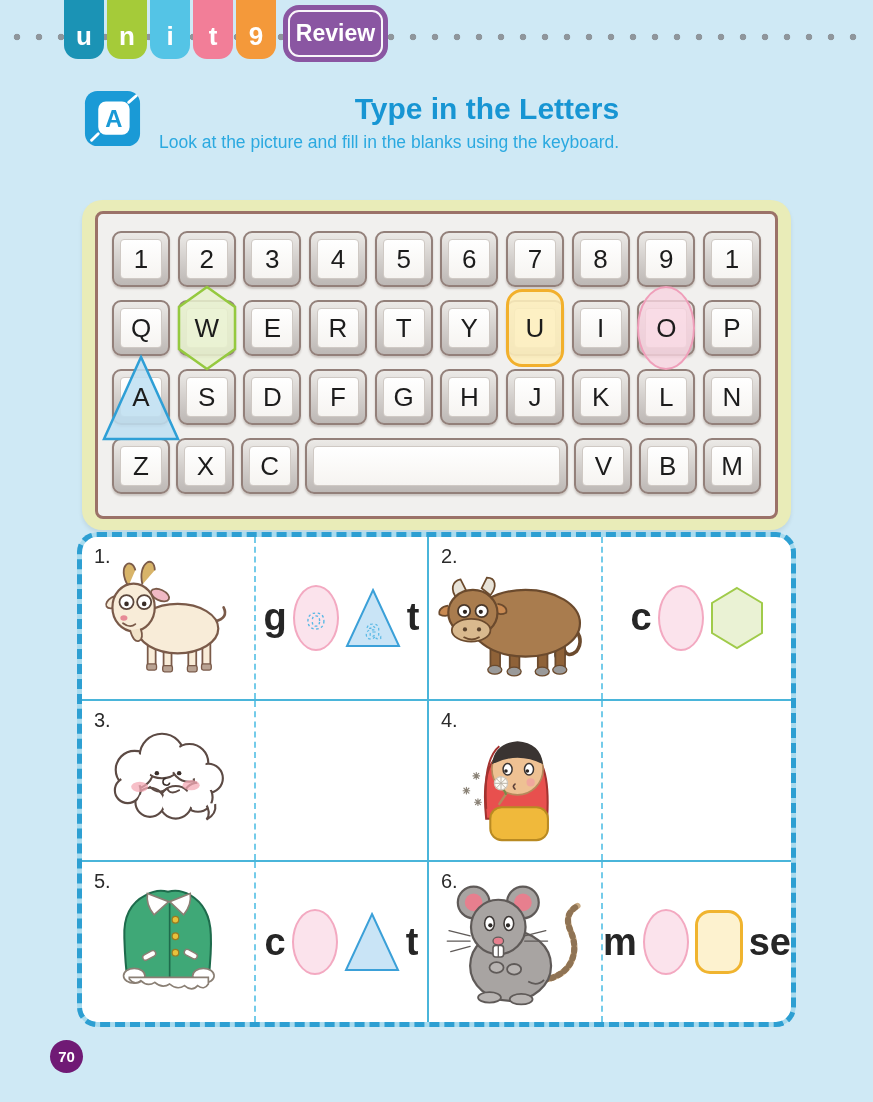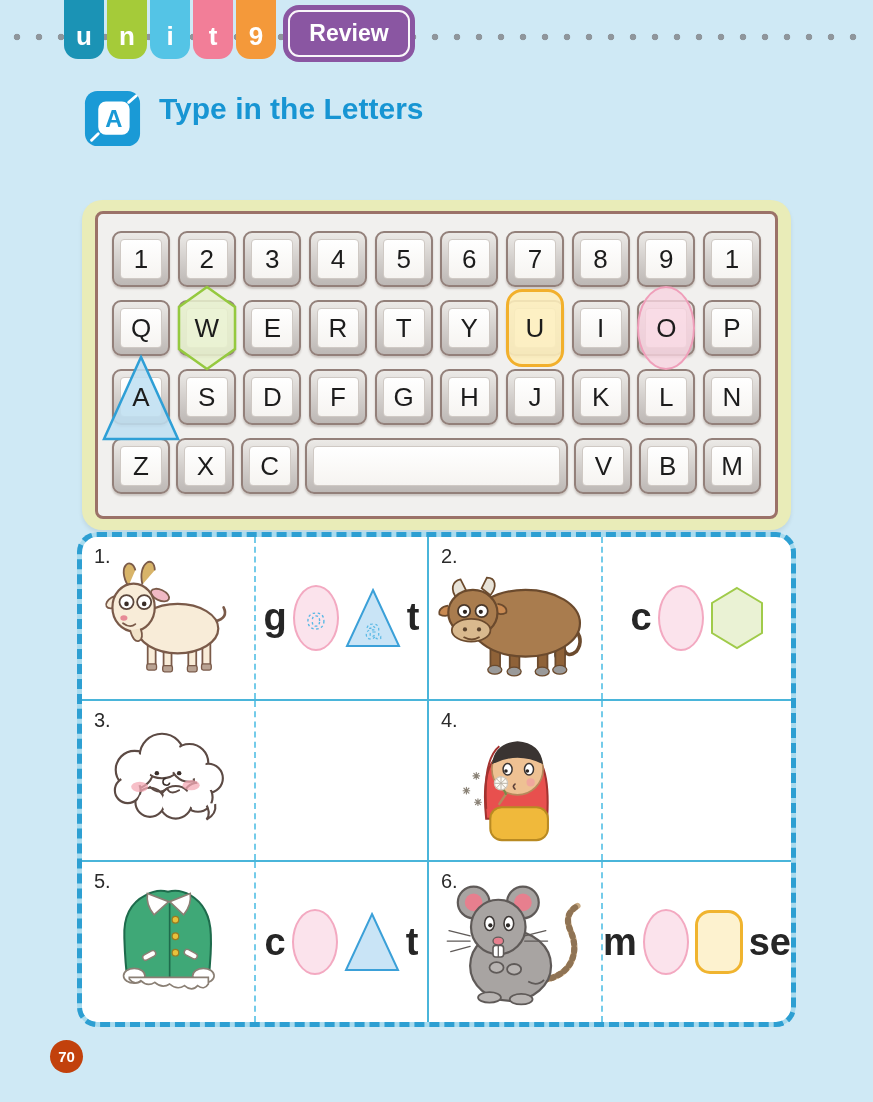--- a/index.html
+++ b/index.html
@@ -13,21 +13,21 @@
 
   
   .tabs{position:absolute;left:64px;top:0;display:flex;gap:3px;z-index:3;}
   .tab{width:40px;height:59px;border-radius:0 0 14px 14px;display:flex;align-items:flex-end;
        justify-content:center;color:#fff;font-size:26px;font-weight:bold;padding-bottom:7px;
        box-sizing:border-box;}
   .tab-0{background:#1b93b5;} .tab-1{background:#a5cb39;} .tab-2{background:#54c4e6;}
   .tab-3{background:#f27e98;} .tab-4{background:#f4993a;}
 
   
-  .review{position:absolute;left:283px;top:5px;width:132px;height:57px;background:#8a56a2;
+  .review{position:absolute;left:283px;top:5px;width:105px;height:57px;background:#8a56a2;
           border-radius:16px;display:flex;align-items:center;justify-content:center;z-index:3;}
   .review::after{content:"";position:absolute;inset:5px;border:2px solid rgba(255,255,255,.95);
           border-radius:11px;pointer-events:none;}
   .review span{color:#fff;font-size:23px;font-weight:bold;}
 
   
   .sec{position:absolute;left:84px;top:90px;display:flex;gap:18px;align-items:flex-start;}
   .sec-text h1{margin:2px 0 6px 0;font-size:30px;font-weight:800;color:#1795d3;text-align:right;}
   .sec-text p{margin:0;font-size:17.5px;color:#2ba9e0;}
 
@@ -67,21 +67,21 @@
   .ans-area{flex:1;display:flex;align-items:center;justify-content:center;gap:6px;
         font-size:38px;font-weight:600;color:#262626;}
   .b-oval{width:46px;height:66px;border-radius:50%;background:#fbe3ec;border:2px solid #f3a9c1;
         position:relative;box-sizing:border-box;}
   .b-rect{width:48px;height:64px;border-radius:15px;background:#fdf2cf;border:3px solid #f0b42f;
         box-sizing:border-box;}
   .traced{position:absolute;inset:0;}
 
   
   .pagenum{position:absolute;left:50px;top:1040px;width:33px;height:33px;border-radius:50%;
-        background:#c2410c;color:#fff;display:flex;align-items:center;justify-content:center;
+        background:#701a75;color:#fff;display:flex;align-items:center;justify-content:center;
         font-size:15px;font-weight:bold;}
 </style>
 </head>
 <body>
 
 <div class="page">
 
   <div class="dots"></div>
 
   <div class="tabs">
@@ -109,20 +109,21 @@
   <div class="sec">
     <svg width="57" height="57" viewBox="0 0 60 60">
       <rect x="1" y="1" width="58" height="58" rx="13" fill="#1a9ad6"></rect>
       <line x1="47" y1="13" x2="55" y2="6" stroke="#fff" stroke-width="3" stroke-linecap="round"></line>
       <line x1="15" y1="46" x2="8" y2="53" stroke="#fff" stroke-width="3" stroke-linecap="round"></line>
       <rect x="15" y="12" width="33" height="35" rx="8" fill="#fff"></rect>
       <text x="31.5" y="39" font-size="25" font-weight="bold" fill="#1a9ad6" text-anchor="middle" font-family="Liberation Sans, sans-serif">A</text>
     </svg>
     <div class="sec-text">
       <h1>Type in the Letters</h1>
+      <p>Look at the picture and fill in the blanks using the keyboard.</p>
     </div>
   </div>
 
   <div class="kb">
     <div class="kb-inner">
 
       <div class="kb-row">
         <div class="key">
             <span class="key-label">1</span>
           </div>

